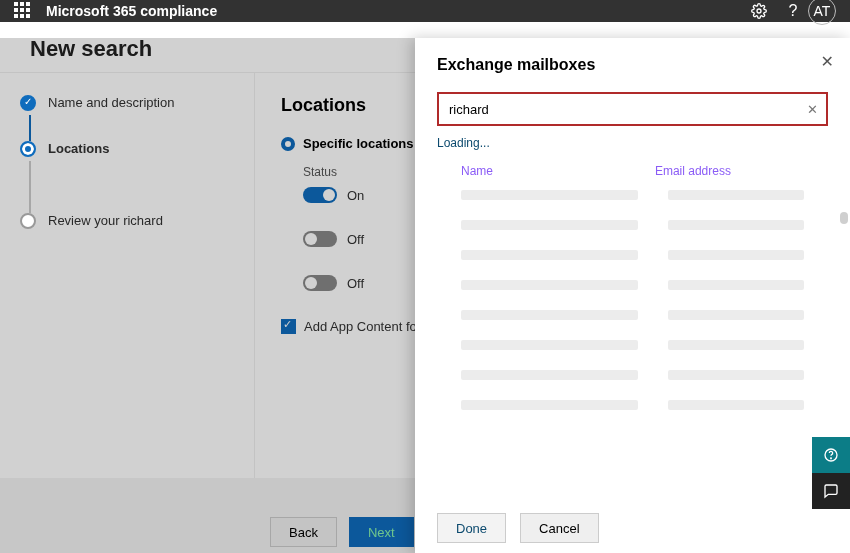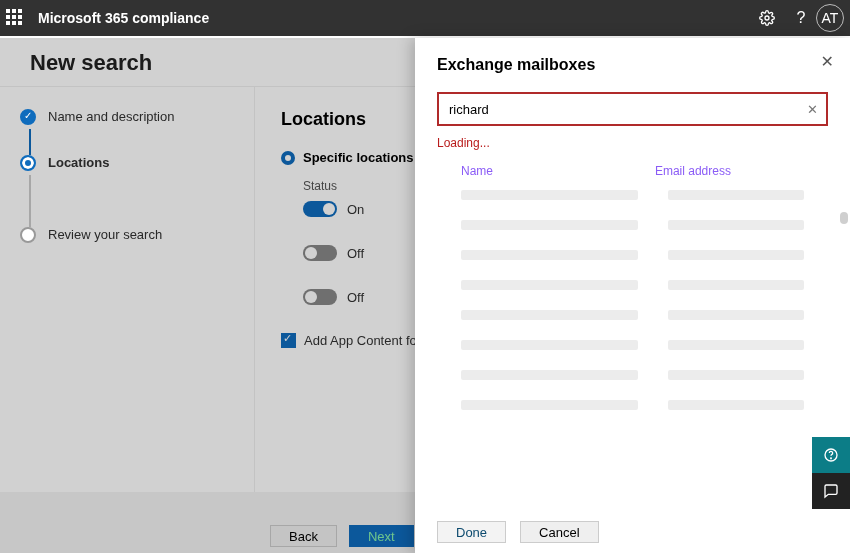--- a/index.html
+++ b/index.html
@@ -1,19 +1,19 @@
 <!DOCTYPE html>
 <html><head>
 <meta charset="utf-8">
 <style>
 * { margin: 0; padding: 0; box-sizing: border-box; font-family: "Segoe UI", Arial, sans-serif; }
 body { width: 850px; height: 553px; overflow: hidden; background: #f3f3f3; position: relative; }
 
 
-.topbar { height: 36px; background: #323232; display: flex; align-items: center; color: #fff; padding: 0 6px; }
+.topbar { height: 22px; background: #323232; display: flex; align-items: center; color: #fff; padding: 0 14px; }
 .waffle { width: 18px; height: 18px; display: grid; grid-template-columns: repeat(3,4px); grid-template-rows: repeat(3,4px); gap: 2px; margin-right: 14px; }
 .waffle span { background: #fff; }
 .app-title { font-size: 14px; font-weight: 600; flex: 1; }
 .top-icon { width: 30px; height: 30px; display: flex; align-items: center; justify-content: center; color: #fff; margin-left:4px; }
 .avatar { width: 28px; height: 28px; border: 1px solid #bbb; border-radius: 50%; display:flex;align-items:center;justify-content:center;font-size:14px;}
 
 
 .page-heading { padding: 14px 30px 10px; font-size: 22px; font-weight: 600; color:#222; background:#fff; border-bottom:1px solid #eee;}
 .content { display:flex; height: calc(100% - 38px - 60px - 50px); }
 
@@ -38,34 +38,34 @@
 .toggle { width:34px; height:16px; border-radius:10px; background:#888; position:relative; margin-right:10px;}
 .toggle .knob { width:12px; height:12px; background:#fff; border-radius:50%; position:absolute; top:2px; left:2px;}
 .toggle.on { background:#0f6cbd;}
 .toggle.on .knob { left:20px;}
 .chk-row { display:flex; align-items:center; font-size:13px; color:#333; margin-top:8px;}
 .chk { width:15px; height:15px; background:#0f6cbd; margin-right:8px; position:relative;}
 .chk::after { content:"✓"; color:#fff; font-size:11px; position:absolute; left:2px; top:-1px;}
 
 
 .bottombar { position:absolute; bottom:6px; left:270px; display:flex; gap:12px;}
-.btn { height:22px; padding:0 18px; font-size:13px; border:1px solid #ccc; background:#efefef; cursor:pointer;}
+.btn { height:30px; padding:0 18px; font-size:13px; border:1px solid #ccc; background:#efefef; cursor:pointer;}
 .btn.primary { background:#0f6cbd; color:#86efac; border-color:#0f6cbd;}
 
 
 .dim { position:absolute; inset:38px 0 0 0; background:rgba(0,0,0,0.18); }
 
 
 .flyout { position:absolute; top:38px; right:0; bottom:0; width:435px; background:#fff; box-shadow:-4px 0 14px rgba(0,0,0,0.2); padding: 18px 22px; display:flex; flex-direction:column;}
 .flyout .close { position:absolute; top:14px; right:16px; font-size:16px; color:#555; cursor:pointer;}
 .flyout h3 { font-size:16px; font-weight:600; margin-bottom:18px;}
 .searchbox { position:relative; border:2px solid #b02a2a; height:34px; display:flex; align-items:center; padding:0 30px 0 10px; margin-bottom:10px;}
 .searchbox input { border:none; outline:none; width:100%; font-size:13px;}
 .searchbox .clear { position:absolute; right:8px; color:#777; font-size:13px; cursor:pointer;}
-.loading { font-size:12px; color:#b91c1c; margin-bottom:14px;}
+.loading { font-size:12px; color:#0c4a6e; margin-bottom:14px;}
 .cols { display:flex; font-size:12px; color:#8b5cf6; padding:0 24px; margin-bottom:12px;}
 .cols .c1 { flex:1.3;} .cols .c2 { flex:1;}
 .skel-row { display:flex; padding:0 24px; margin-bottom:20px; gap:30px;}
 .skel { height:10px; background:#ececec; border-radius:2px;}
 .skel.a { flex:1.3;} .skel.b { flex:1;}
 .fly-scrollbar { position:absolute; right:2px; top:170px; width:8px; height:12px; background:#cfcfcf; border-radius:4px;}
 .fly-scrollbar.top { top:174px;}
 .flyout-footer { position:absolute; bottom:10px; left:22px; display:flex; gap:14px;}
 .btn.disabled { color:#0c4a6e; background:#f3f3f3;}
 
@@ -112,21 +112,21 @@
     </div>
     <div class="step-line"></div>
     <div class="step active">
       <div class="step-dot"></div>
       <span>Locations</span>
     </div>
     <div class="step-line gray"></div>
     <div class="step-line gray"></div>
     <div class="step">
       <div class="step-dot"></div>
-      <span>Review your search</span>
+      <span>Review your richard</span>
     </div>
   </div>
 
   <div class="main">
     <h2>Locations</h2>
     <div class="radio-row">
       <div class="rdot"></div>
       <span>Specific locations</span>
     </div>
     <div class="status-label">Status</div>

